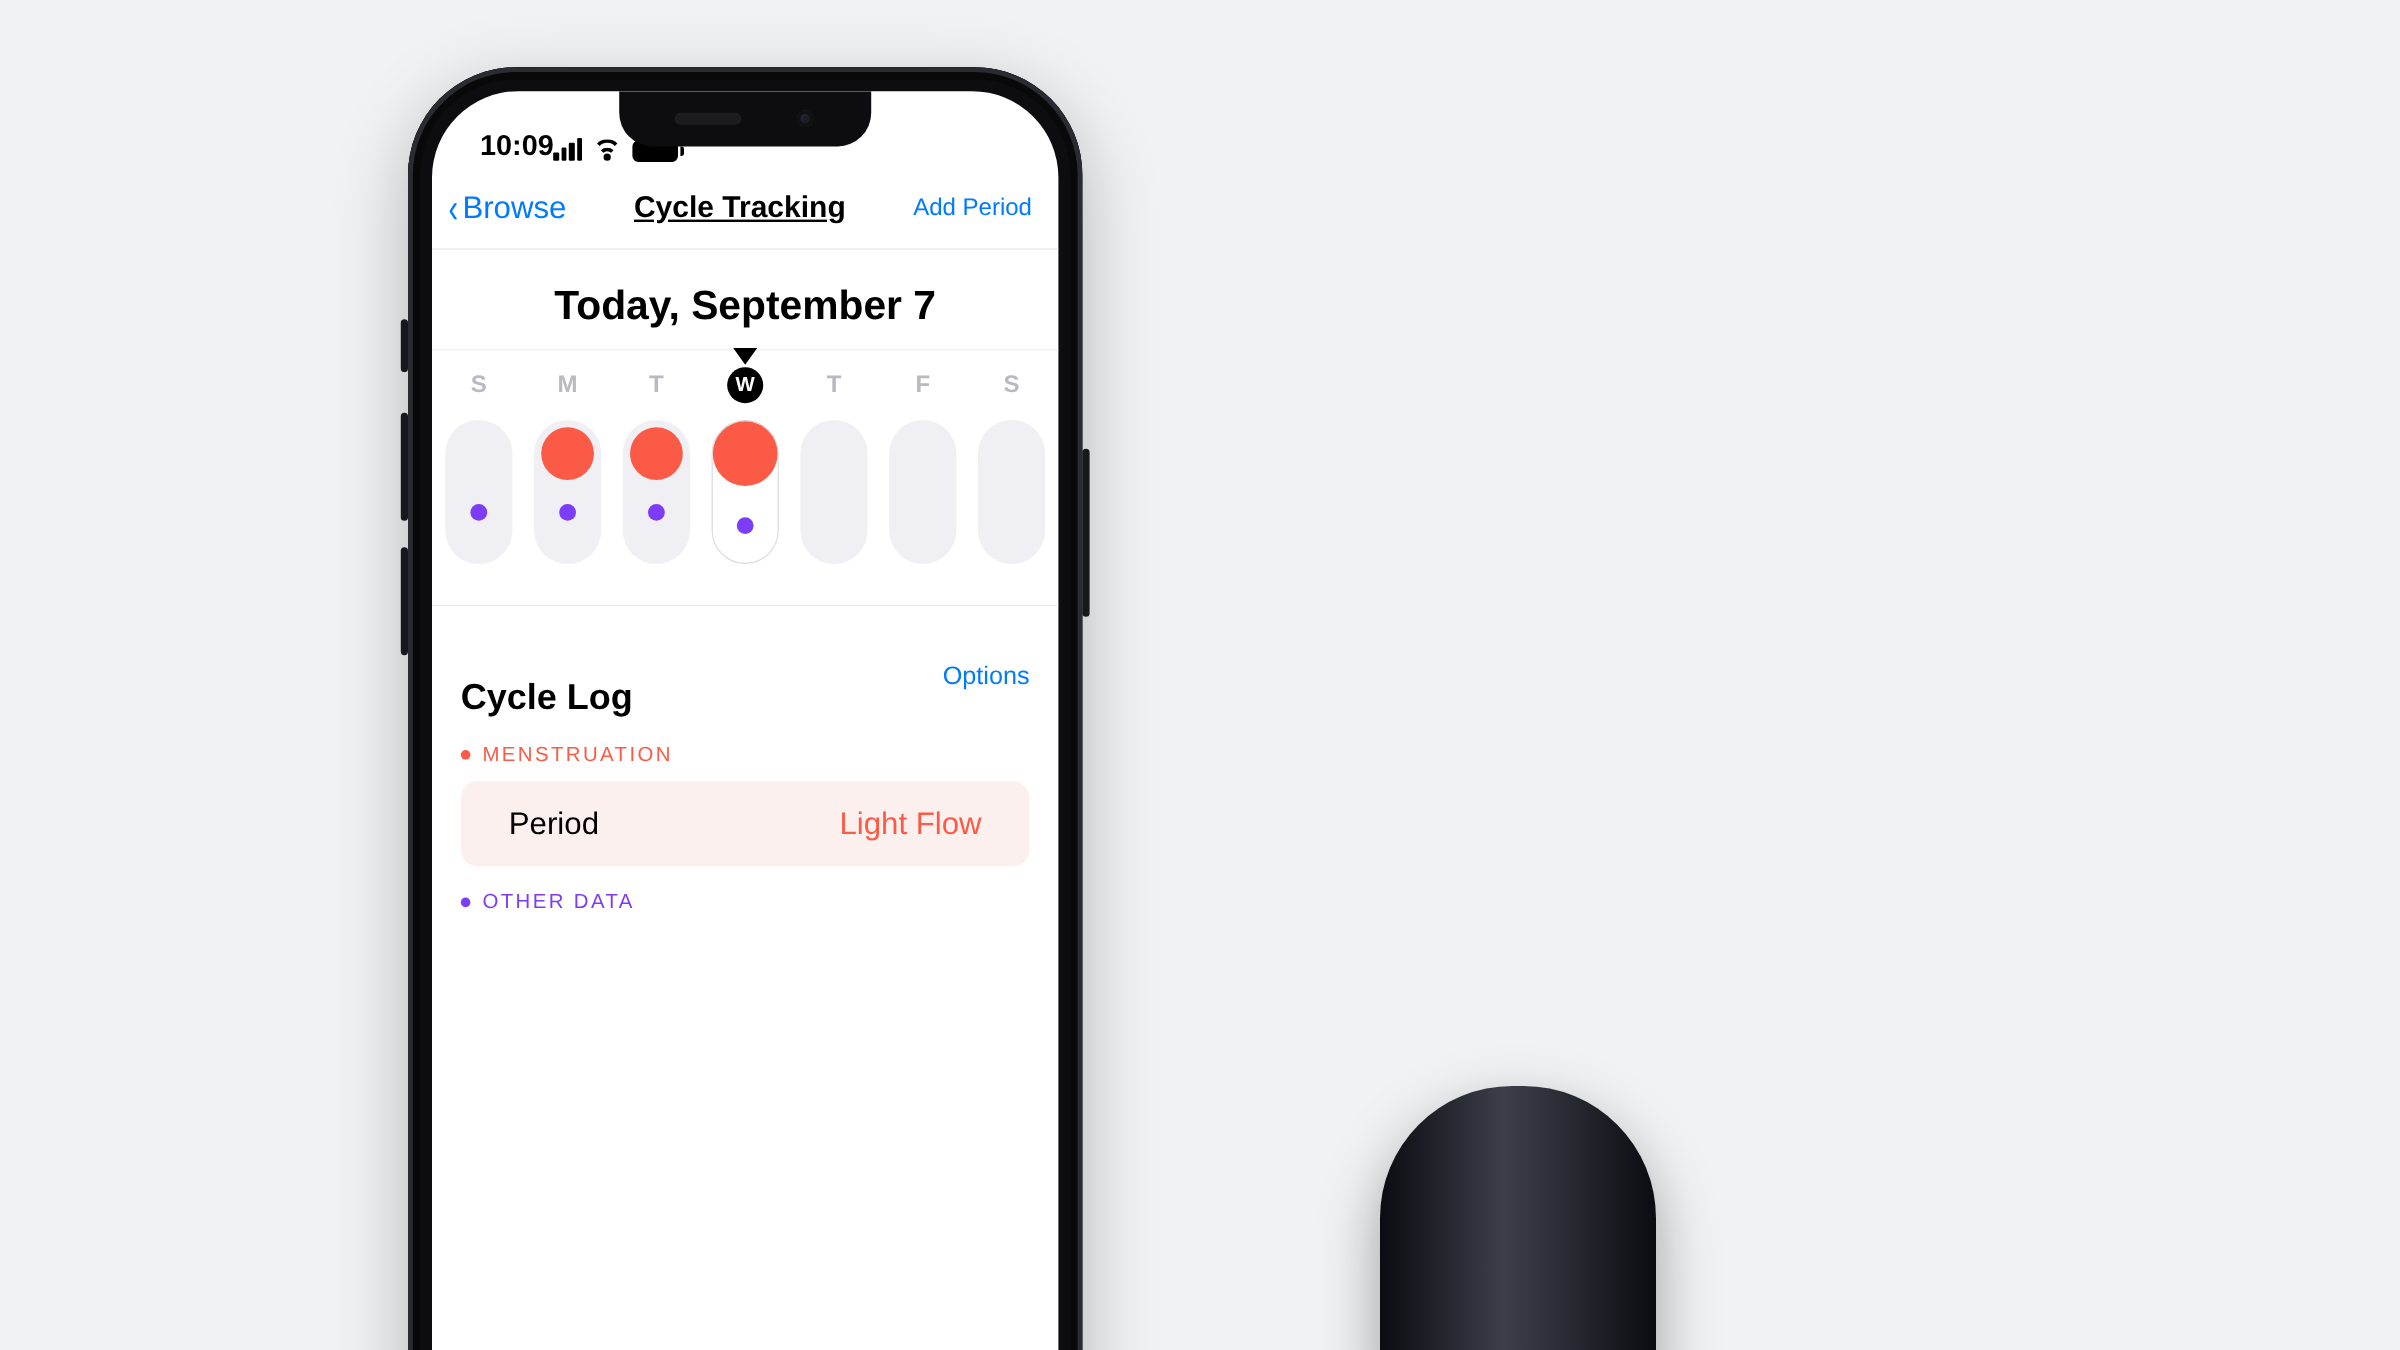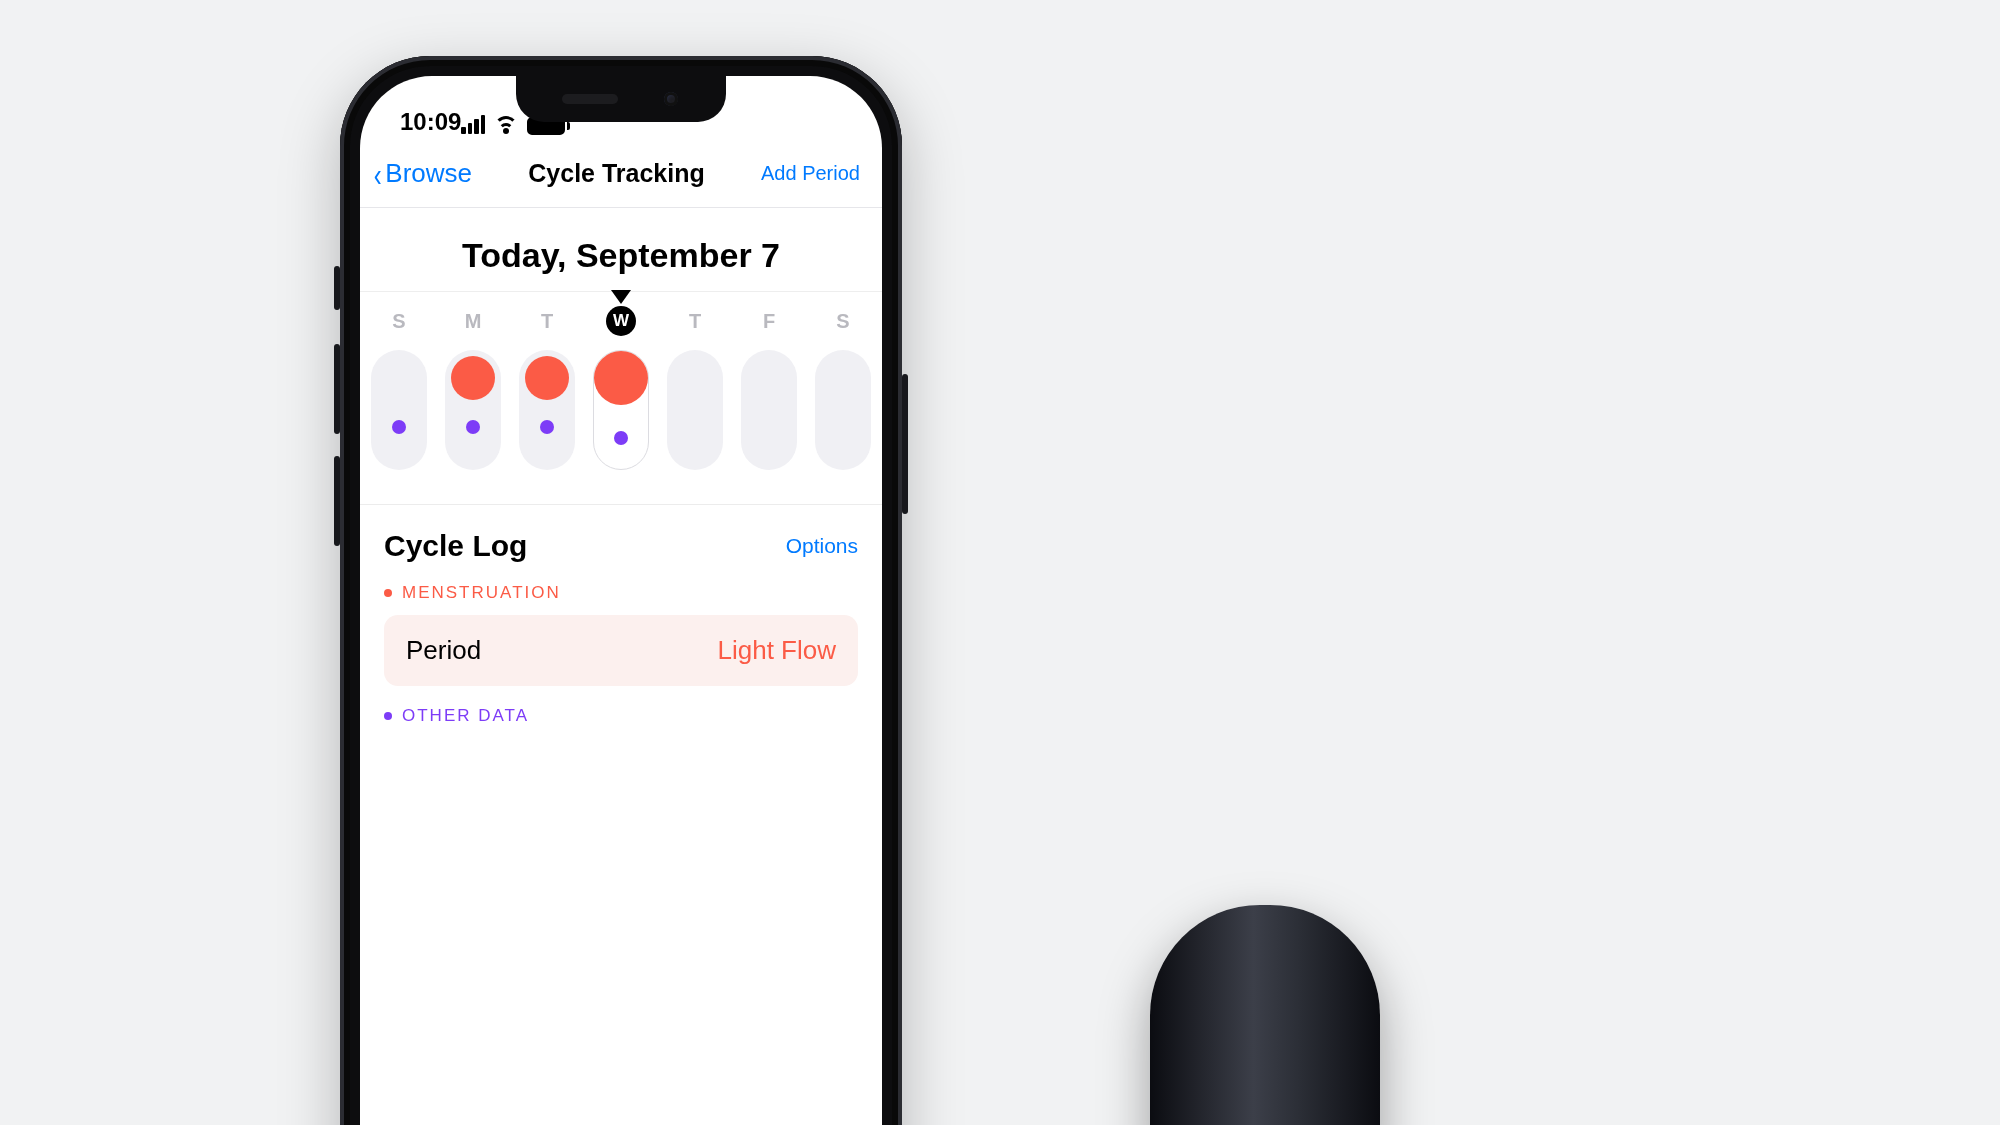--- a/index.html
+++ b/index.html
@@ -133,21 +133,21 @@
     padding: 16px 22px 18px 12px;
     border-bottom:1px solid #e6e6ea;
   }
   .nav-back{
     display:flex; align-items:center; color:#007aff;
     font-size:26px; gap:2px;
   }
   .nav-back .chev{
     font-size:34px; font-weight:400; line-height:0; transform:scaleX(.7);
   }
-  .nav-title{ font-size:25px; font-weight:600; color:#000; }
+  .nav-title{ font-size:25px; font-weight:600; color:#000;text-decoration:underline; }
   .nav-action{ color:#007aff; font-size:20px; }
 
   
   .today{
     text-align:center;
     font-size:34px;
     font-weight:700;
     padding:28px 0 16px;
     color:#000;
     border-bottom:1px solid #eeeeee;
@@ -198,38 +198,38 @@
   .pill.no-period .dot-period{ visibility:hidden; }
 
   
   .section{
     border-top:1px solid #ececec;
     padding: 24px 24px 0 24px;
   }
   .section-head{
     display:flex; justify-content:space-between; align-items:center;
   }
-  .section-title{ font-size:30px; font-weight:700; color:#000;}
+  .section-title{ font-size:30px; font-weight:700; color:#000;margin-top:36px;}
   .section-link{ color:#007aff; font-size:21px; }
 
   .group-label{
     margin-top:20px;
     font-size:17px; letter-spacing:2px; font-weight:500;
     display:flex; align-items:center; gap:10px;
   }
   .group-label.men{ color:#fb5b46;align-items:center; }
   .group-label.other{ color:#7d3cf7; }
   .bullet{ width:8px; height:8px; border-radius:50%; }
   .group-label.men .bullet{ background:#fb5b46; }
   .group-label.other .bullet{ background:#7d3cf7; }
 
   .card{
     margin-top:12px;
     border-radius:14px;
-    padding:20px 22px;
+    padding:20px 40px;
     display:flex; justify-content:space-between; align-items:center;
     font-size:26px;
   }
   .card.men{ background:#fcf0ee; }
   .card.men .value{ color:#fb5b46; font-weight:500;}
   .card.other{ background:#f3f0fb; }
   .card.other .value{ color:#6b3de6; font-weight:600;}
   .card .label{ color:#000; }
 
   

